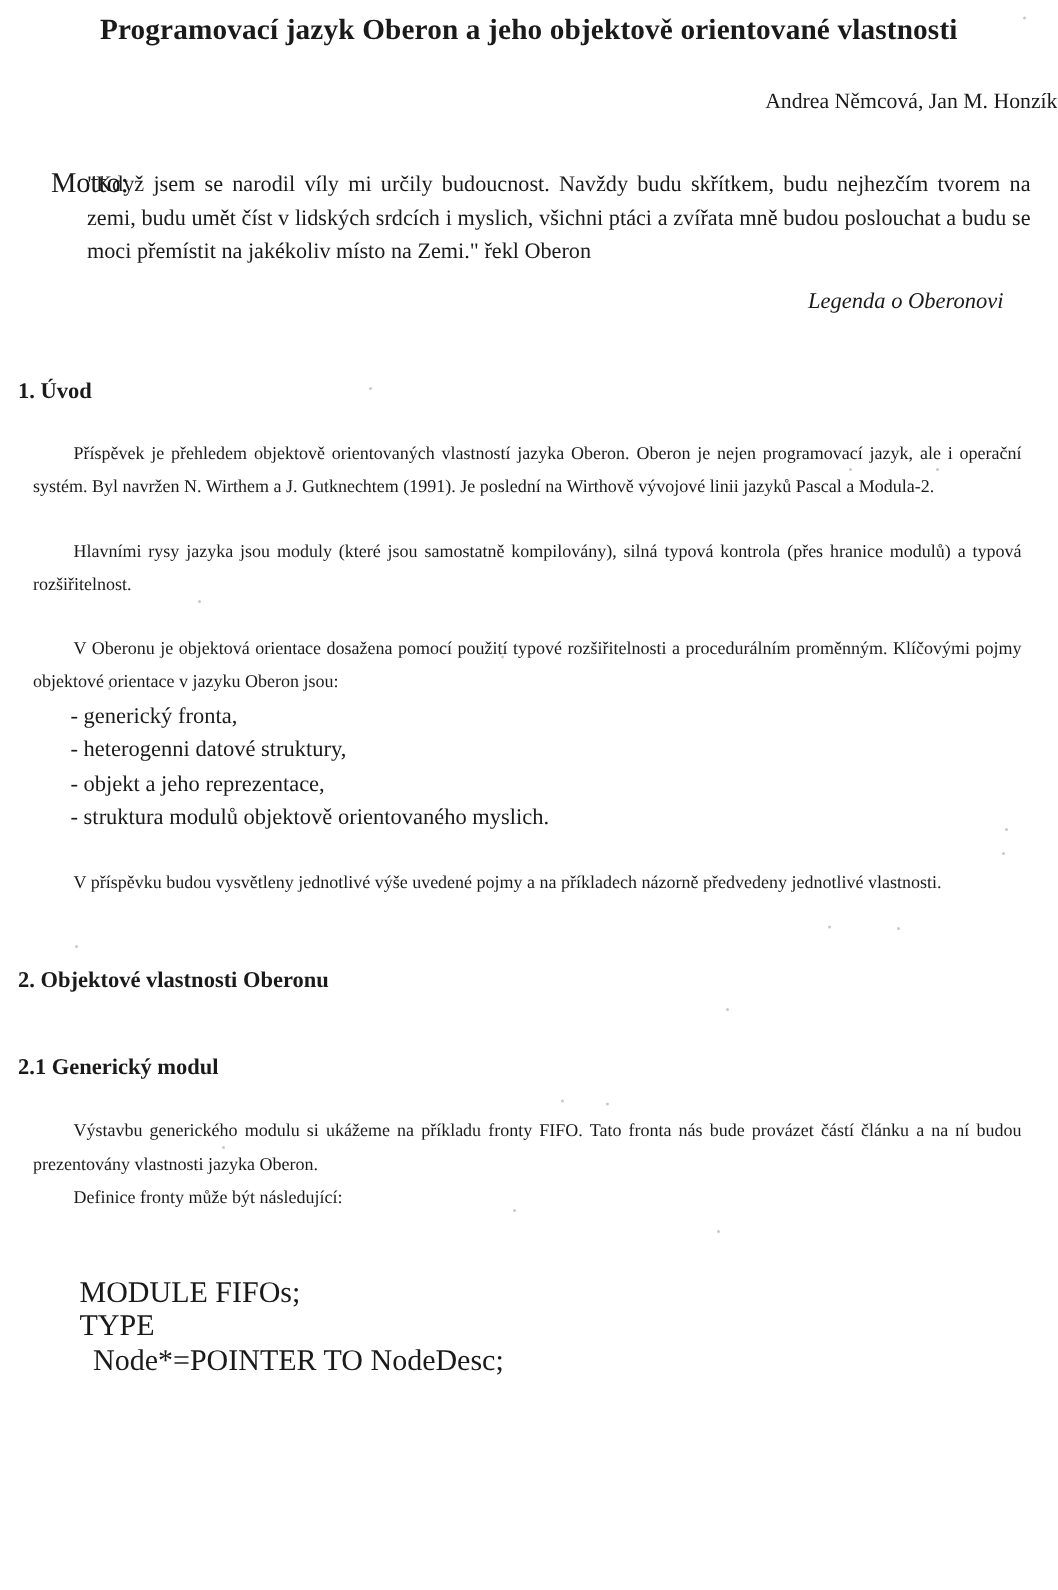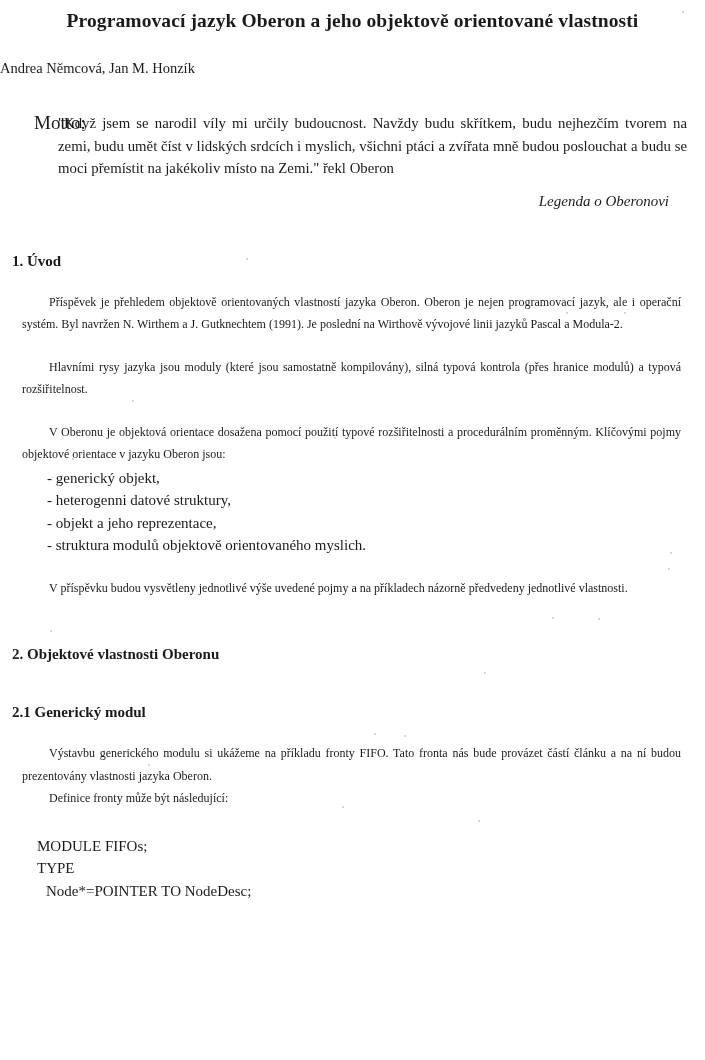--- a/index.html
+++ b/index.html
@@ -29,21 +29,21 @@
     line-height: 25px;
     text-align: center;
     letter-spacing: 0.1px;
   }
 
   .doc-authors {
     margin: 0;
     padding: 26px 0 0 0;
     font-size: 14.5px;
     line-height: 18px;
-    text-align: left;
+    text-align: right;
   }
 
   
   .motto-block {
     margin: 0;
     padding: 35px 18px 0 18px;
   }
 
   .motto-body {
     position: relative;
@@ -109,24 +109,24 @@
     line-height: 22.5px;
   }
 
   ul.feature-list li {
     margin: 0;
     padding: 0;
     white-space: nowrap;
   }
 
   .code-block {
-    margin: 0;
+    margin: 16px;
     padding: 25px 0 0 25px;
     font-family: "Liberation Serif", "DejaVu Serif", serif;
-    font-size: 15px;
+    font-size: 20px;
     line-height: 22.5px;
   }
 
   .code-line      { white-space: pre; margin: 0; }
   .code-line.ind1 { padding-left: 9px; }
 
   
   .speck {
     position: absolute;
     background: #9a9a9a;
@@ -175,21 +175,21 @@
 
     <h2 class="section sec-1">1. Úvod</h2>
 
     <p class="para first-para">Příspěvek je přehledem objektově orientovaných vlastností jazyka Oberon. Oberon je nejen programovací jazyk, ale i operační systém. Byl navržen N. Wirthem a J. Gutknechtem (1991). Je poslední na Wirthově vývojové linii jazyků Pascal a Modula-2.</p>
 
     <p class="para next-para">Hlavními rysy jazyka jsou moduly (které jsou samostatně kompilovány), silná typová kontrola (přes hranice modulů) a typová rozšiřitelnost.</p>
 
     <p class="para next-para">V Oberonu je objektová orientace dosažena pomocí použití typové rozšiřitelnosti a procedurálním proměnným. Klíčovými pojmy objektové orientace v jazyku Oberon jsou:</p>
 
     <ul class="feature-list">
-      <li>- generický objekt,</li>
+      <li>- generický fronta,</li>
       <li>- heterogenni datové struktury,</li>
       <li>- objekt a jeho reprezentace,</li>
       <li>- struktura modulů objektově orientovaného myslich.</li>
     </ul>
 
     <p class="para next-para">V příspěvku budou vysvětleny jednotlivé výše uvedené pojmy a na příkladech názorně předvedeny jednotlivé vlastnosti.</p>
 
     <h2 class="section sec-2">2. Objektové vlastnosti Oberonu</h2>
 
     <h2 class="section sec-21">2.1 Generický modul</h2>

